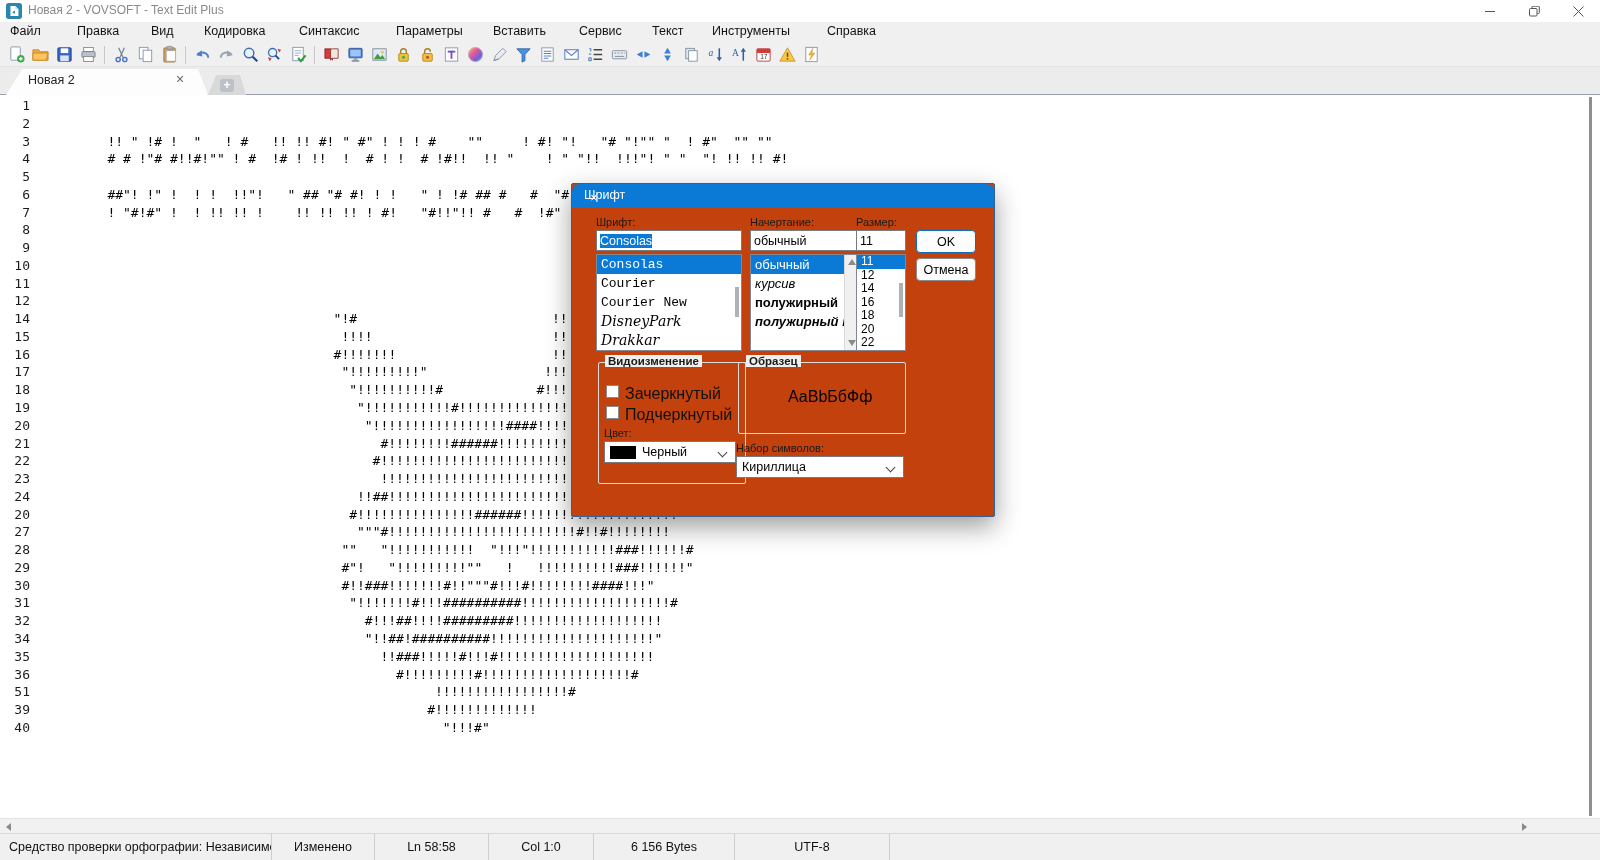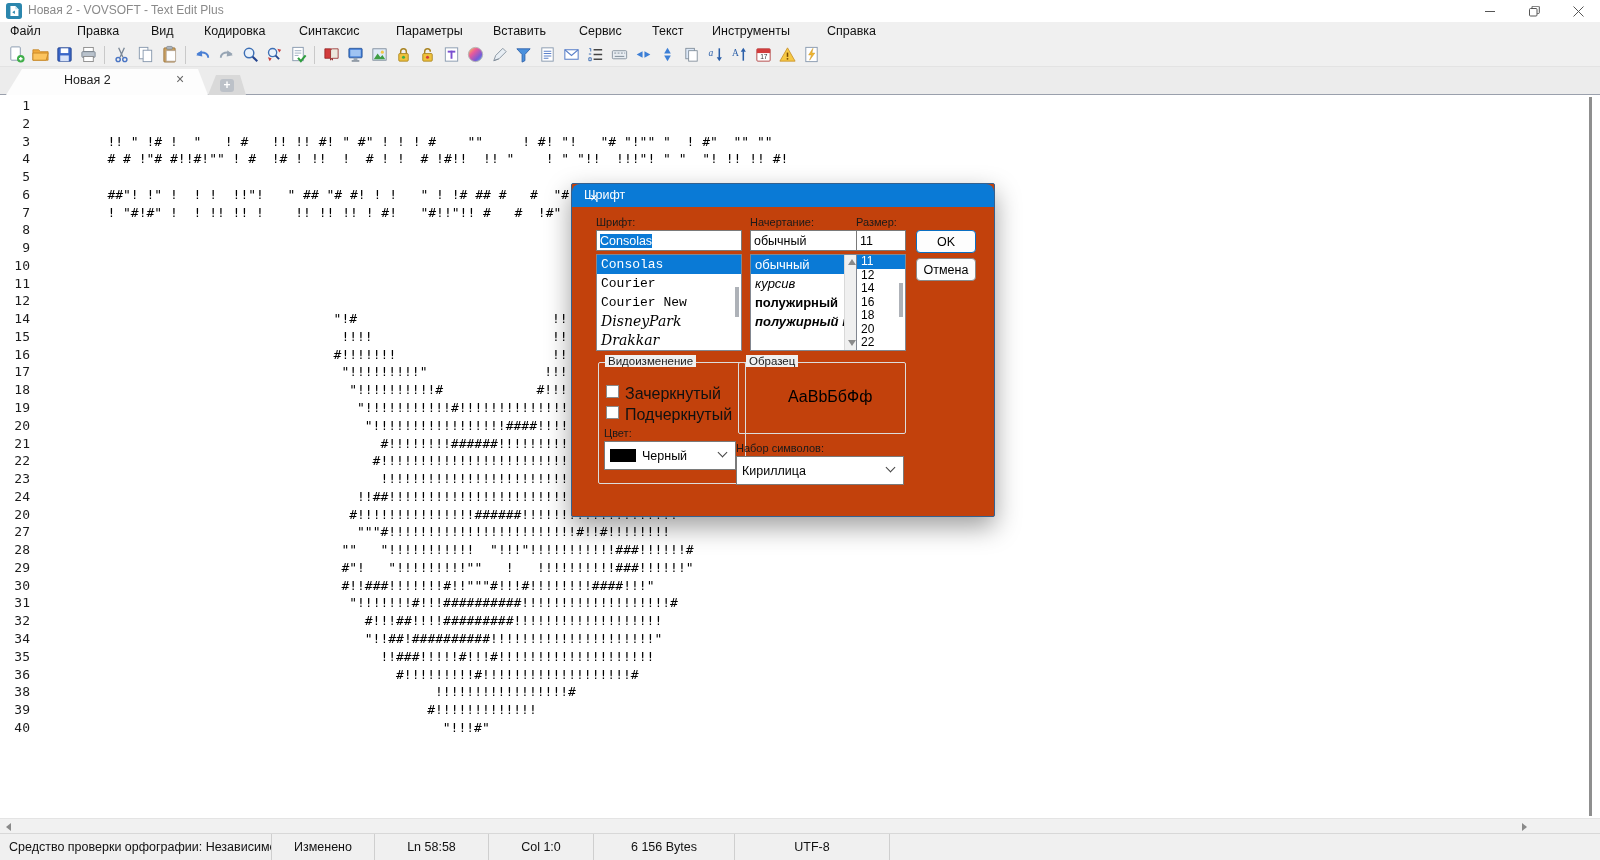--- a/index.html
+++ b/index.html
@@ -24,21 +24,21 @@
   .toolbar{position:absolute;left:0;top:43px;width:1600px;height:24px;background:#f0f0f0;
            display:flex;align-items:center;padding-left:4px;box-sizing:border-box;border-bottom:1px solid #e3e3e3;}
   .tbicon{width:22px;height:20px;margin:0 1px;display:flex;align-items:center;justify-content:center;}
   .tbicon svg{width:19px;height:19px;}
   .tbsep{width:1px;height:18px;background:#c9c9c9;margin:0 4px;}
   
   .tabstrip{position:absolute;left:0;top:67px;width:1600px;height:28px;background:#ececec;
             border-bottom:1px solid #9aa0ac;box-sizing:border-box;}
   .tab-active{position:absolute;left:6px;top:2px;width:202px;height:26px;background:#fdfdfd;
       clip-path:polygon(16px 0,192px 0,202px 100%,0 100%);filter:drop-shadow(0 0 1px #9b9b9b);}
-  .tab-label{position:absolute;left:28px;top:6px;font-size:12.5px;color:#222;margin-left:36px;}
+  .tab-label{position:absolute;left:28px;top:6px;font-size:12.5px;color:#222;}
   .tab-close{position:absolute;left:176px;top:4px;font-size:14px;color:#666;}
   .tab-plus{position:absolute;left:208px;top:8px;width:38px;height:20px;background:#d9d9d9;
       clip-path:polygon(8px 0,32px 0,38px 100%,0 100%);display:flex;align-items:center;justify-content:center;}
   .tab-plus b{width:14px;height:13px;background:#bcc1c8;color:#fff;border-radius:3px;font-size:12px;
       line-height:12px;text-align:center;font-weight:bold;}
   
   .editor{position:absolute;left:0;top:95px;width:1588px;height:723px;background:#fff;overflow:hidden;}
   .erow{position:relative;height:17.78px;}
   .erow .ln{position:absolute;left:0;top:0;width:30px;text-align:right;
       font-family:"DejaVu Sans Mono",monospace;font-size:13px;color:#1c1c1c;}
@@ -86,24 +86,24 @@
   .thumbbar{position:absolute;width:4px;background:#aeb2b8;}
   .sbar{position:absolute;width:15px;background:#f0f0f0;border-left:1px solid #d9d9d9;}
   .tri-up{position:absolute;left:3px;top:4px;width:0;height:0;border-left:4.5px solid transparent;
       border-right:4.5px solid transparent;border-bottom:6px solid #8a8a8a;}
   .tri-dn{position:absolute;left:3px;bottom:4px;width:0;height:0;border-left:4.5px solid transparent;
       border-right:4.5px solid transparent;border-top:6px solid #8a8a8a;}
   .dbtn{position:absolute;width:60px;height:23px;background:#fdfdfd;border:1px solid #8a8a8a;
       border-radius:4px;font-size:12.5px;display:flex;align-items:center;justify-content:center;box-sizing:border-box;}
   .dbtn.primary{border:1.6px solid #0a6fc2;}
   .group{position:absolute;border:1px solid #dcdcdc;border-radius:2px;}
-  .glabel{position:absolute;font-size:11.5px;color:#1a1a1a;background:#f0f0f0;padding:0 3px;}
+  .glabel{position:absolute;font-size:11.5px;color:#1a1a1a;background:#f0f0f0;padding:0 3px;font-weight:bold;}
   .cbx{position:absolute;width:13px;height:13px;background:#fff;border:1px solid #8a8a8a;box-sizing:border-box;}
   .clabel{position:absolute;font-size:16px;color:#111;}
-  .combo{position:absolute;height:29px;background:#fff;border:1px solid #7a7a7a;box-sizing:border-box;
+  .combo{position:absolute;height:22px;background:#fff;border:1px solid #7a7a7a;box-sizing:border-box;
       display:flex;align-items:center;font-size:12.5px;}
   .swatch{width:26px;height:13px;background:#000;margin:0 6px 0 5px;}
   .chev{position:absolute;right:9px;top:7px;width:6px;height:6px;border-right:1.3px solid #444;
       border-bottom:1.3px solid #444;transform:rotate(45deg);}
   .sampletext{position:absolute;font-size:16px;color:#000;}
   .selhl{background:#0a7ad6;color:#fff;}
 </style>
 </head>
 <body>
 
@@ -512,21 +512,21 @@
     </div>
     <div class="erow">
       <span class="ln">35</span>
       <span class="seg" style="left: 380.4px;">!!###!!!!!#!!!#!!!!!!!!!!!!!!!!!!!!</span>
     </div>
     <div class="erow">
       <span class="ln">36</span>
       <span class="seg" style="left: 396px;">#!!!!!!!!!#!!!!!!!!!!!!!!!!!!!#</span>
     </div>
     <div class="erow">
-      <span class="ln">38</span>
+      <span class="ln">51</span>
       <span class="seg" style="left: 435px;">!!!!!!!!!!!!!!!!!#</span>
     </div>
     <div class="erow">
       <span class="ln">39</span>
       <span class="seg" style="left: 427.2px;">#!!!!!!!!!!!!!</span>
     </div>
     <div class="erow">
       <span class="ln">40</span>
       <span class="seg" style="left: 442.8px;">"!!!#"</span>
     </div>

